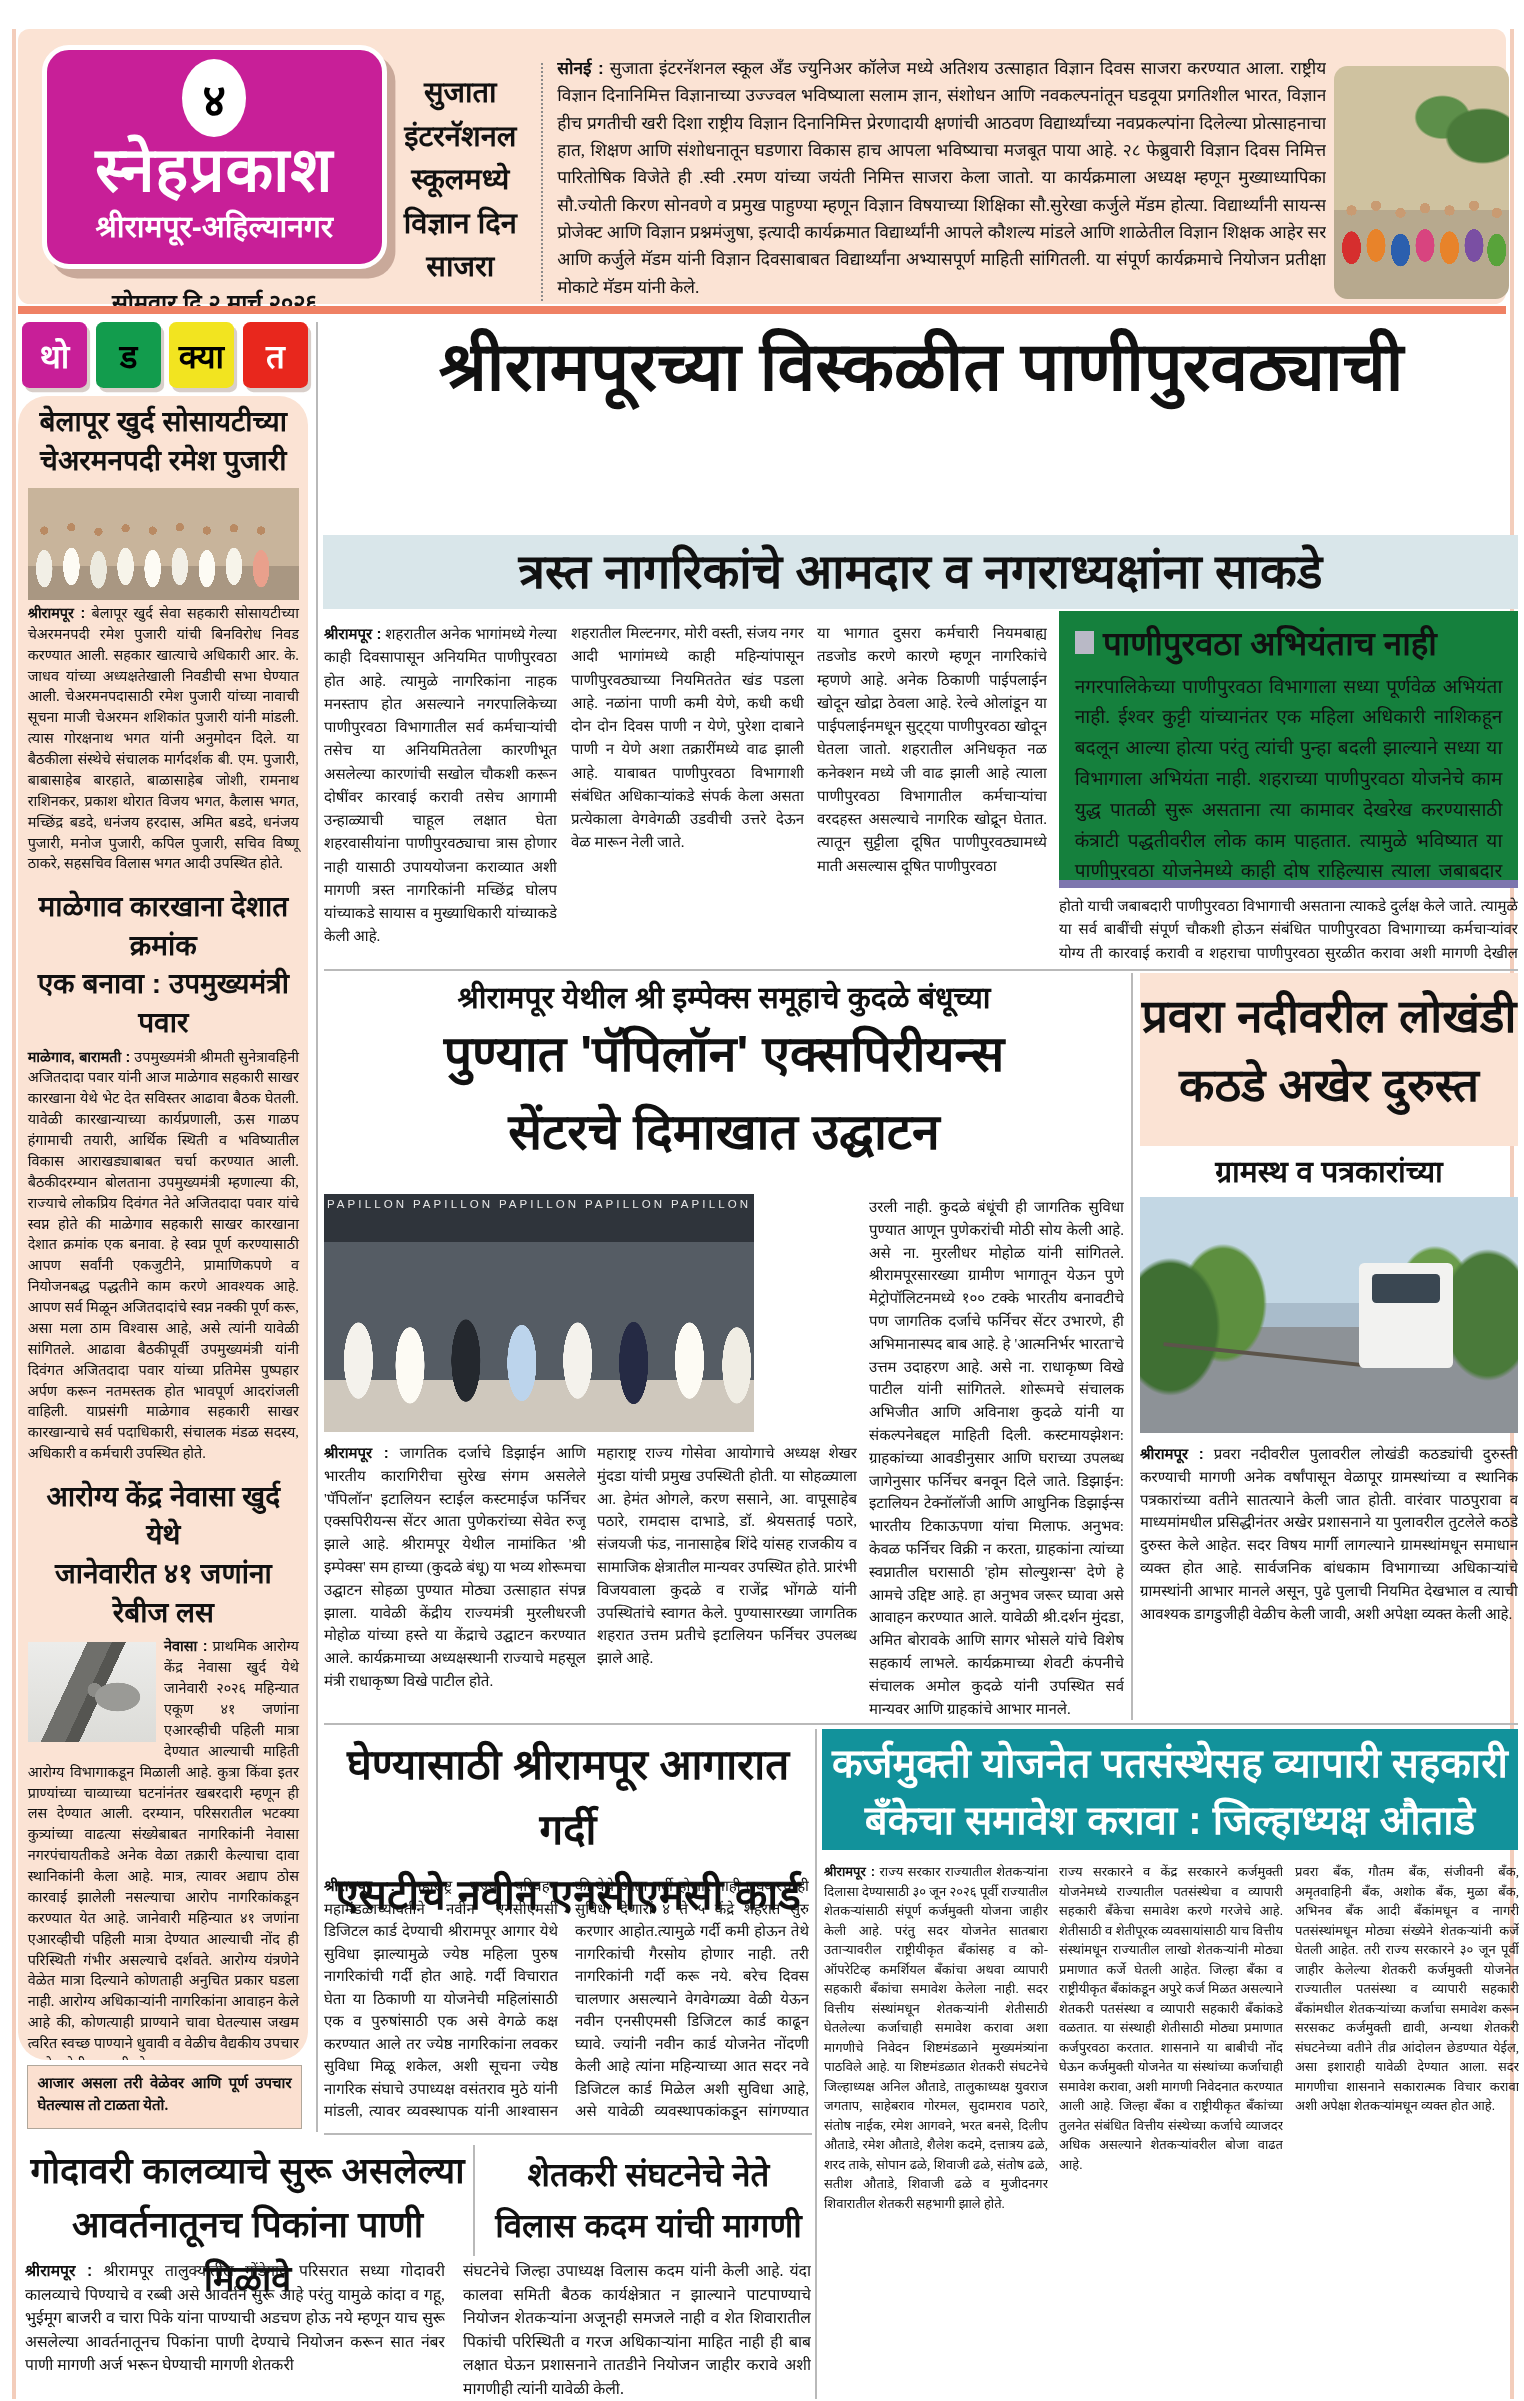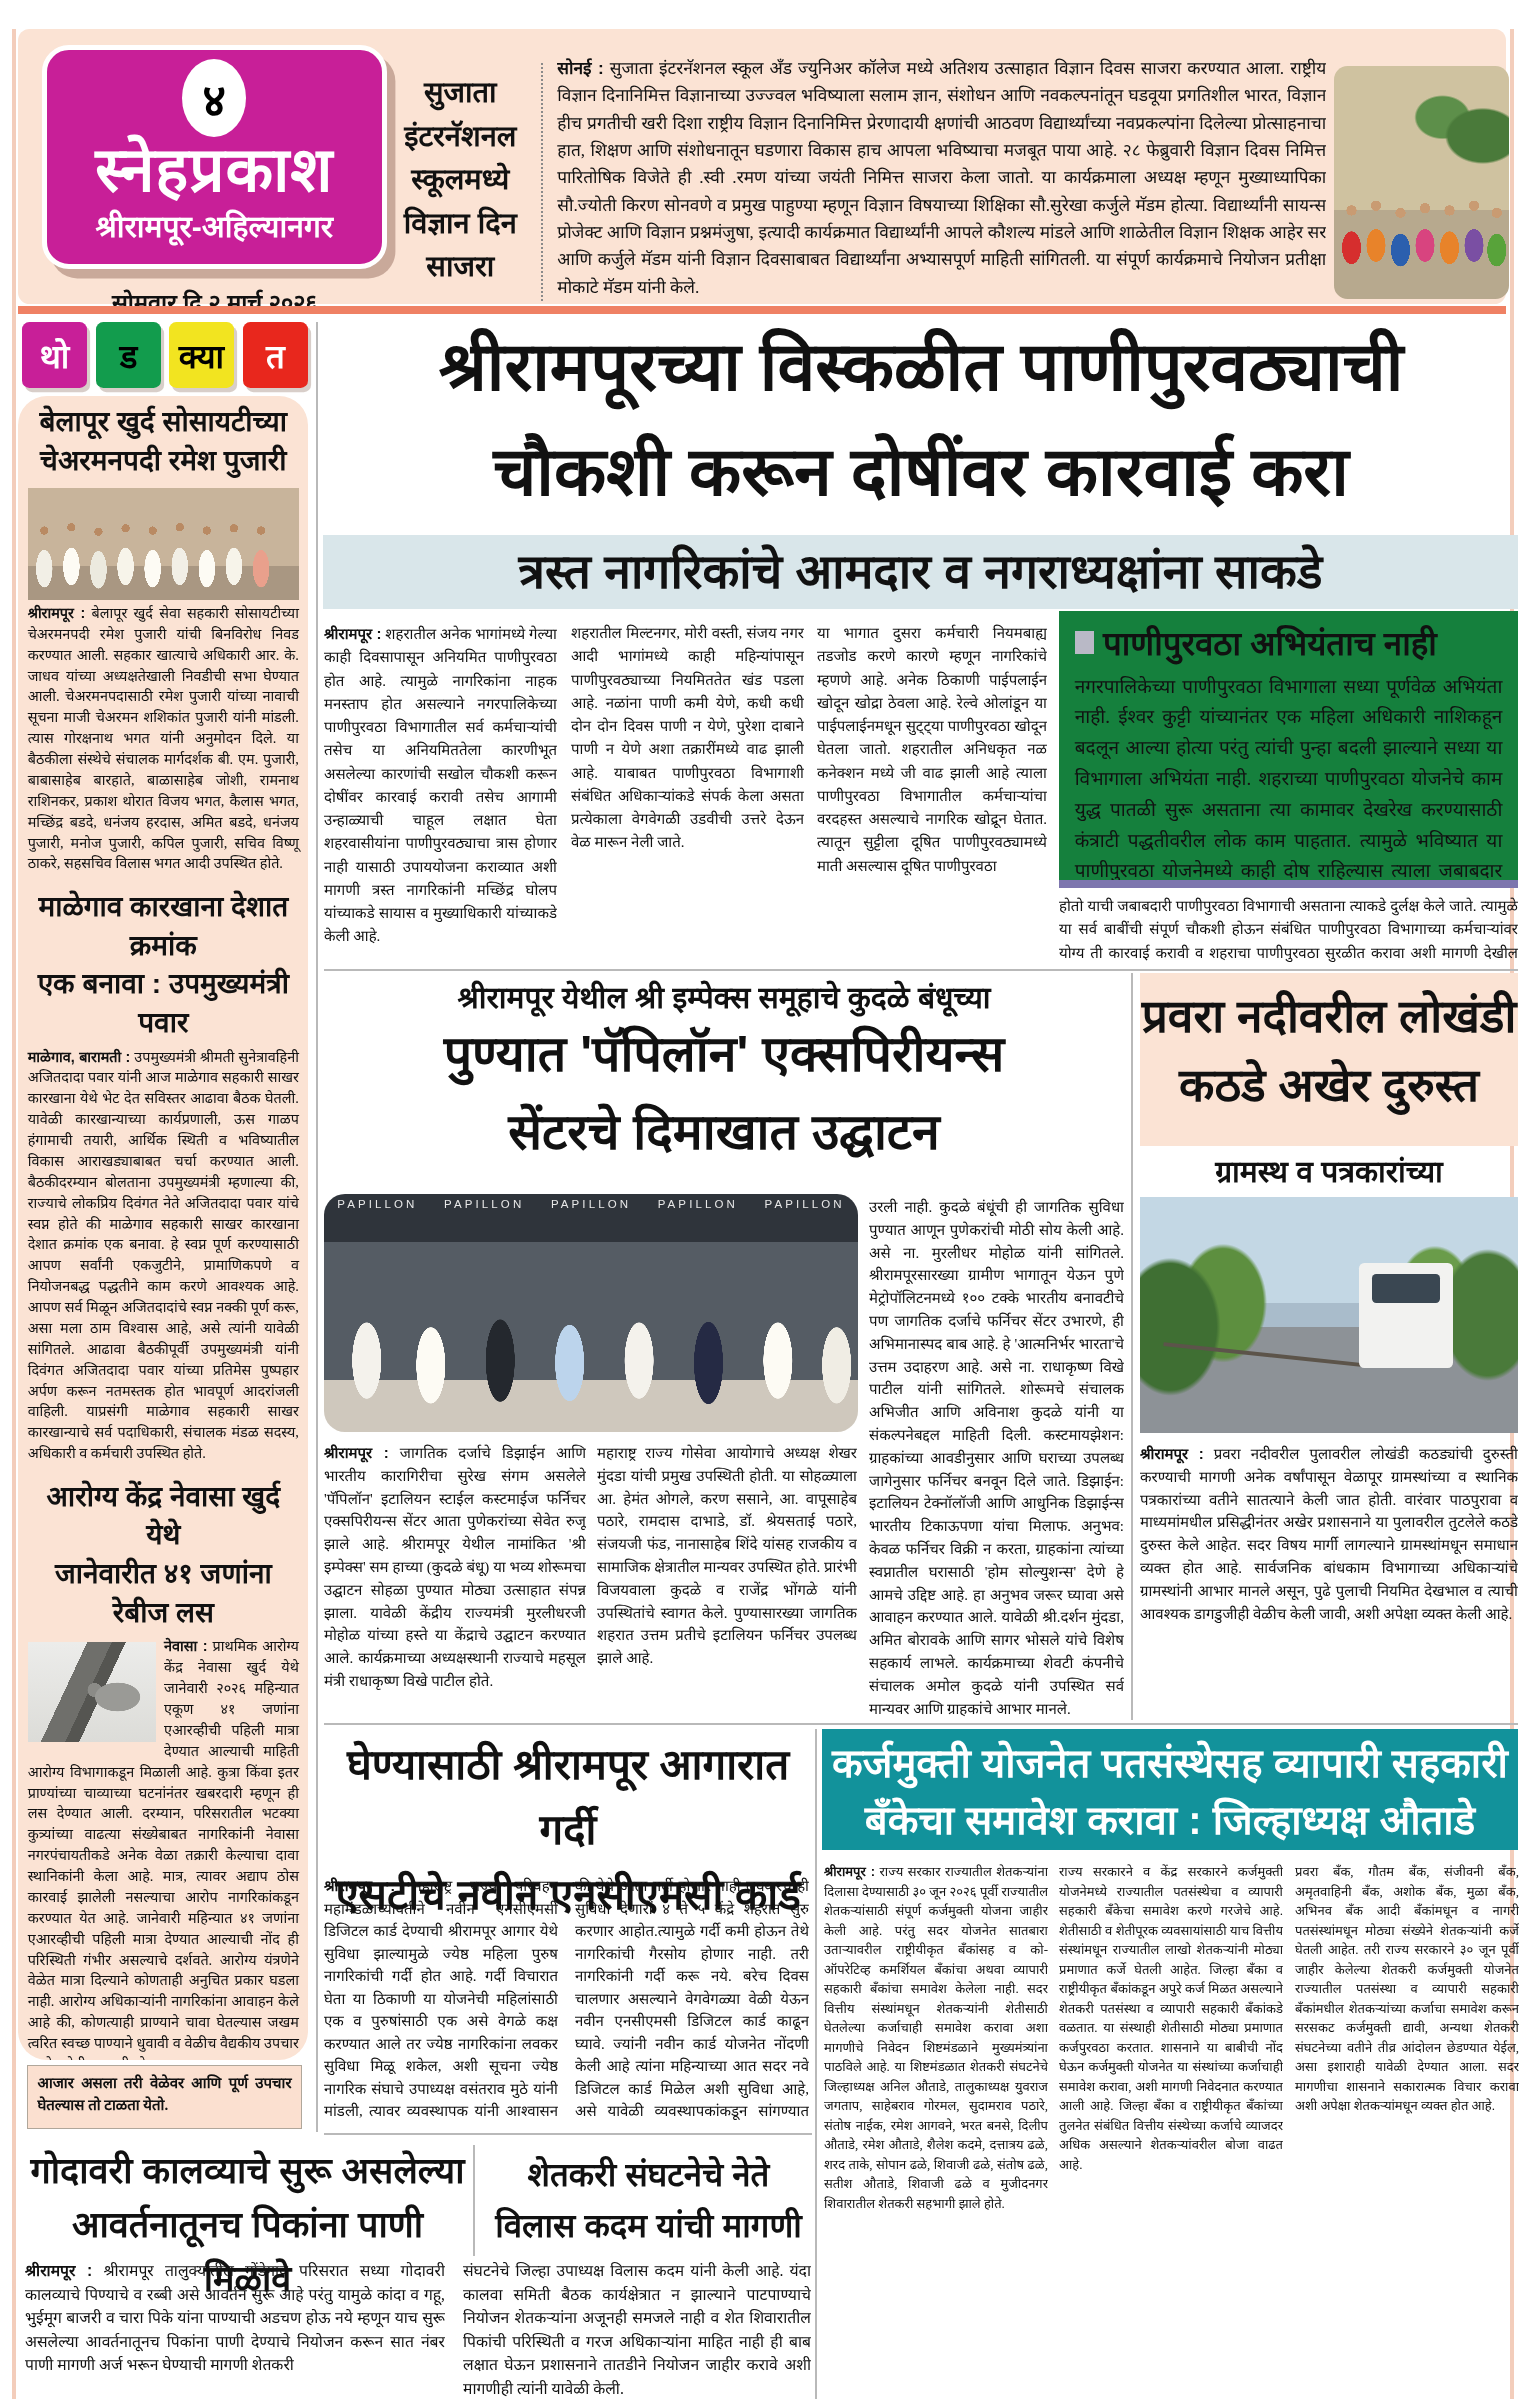--- a/index.html
+++ b/index.html
@@ -86,30 +86,30 @@
   .mcol{top:622px;height:343px;font-size:15px;line-height:1.55;}
   .side-box{left:1059px;top:611px;width:459px;height:277px;background:#15803d;
             border-bottom:8.4px solid #7d76ae;padding:9.4px 15.7px;box-sizing:border-box;}
   .side-box-title{font-size:33px;font-weight:bold;display:flex;align-items:center;gap:9.4px;}
   .box-bullet{width:19px;height:23px;background:#b9b9c6;display:inline-block;}
   .side-box-body{font-size:19px;line-height:1.62;margin-top:6.3px;}
   .mcol4{left:1059px;top:895px;width:459px;height:69px;font-size:15px;line-height:1.55;}
   
   .pp-kicker{left:324px;top:976px;width:800px;text-align:center;font-size:30px;font-weight:bold;}
   .pp-hl{left:324px;top:1016px;width:800px;text-align:center;font-size:50px;font-weight:bold;line-height:1.55;}
-  .photo-papillon{left:324px;top:1194px;width:534px;height:238px;background:
+  .photo-papillon{left:324px;top:1194px;width:430px;height:238px;background:
       radial-gradient(ellipse 24px 63px at 8% 70%, #f4f2ec 60%, transparent 61%),
       radial-gradient(ellipse 24px 63px at 20% 72%, #fdfbf4 60%, transparent 61%),
       radial-gradient(ellipse 24px 68px at 33% 70%, #24282e 60%, transparent 61%),
       radial-gradient(ellipse 24px 63px at 46% 71%, #bcd4ec 60%, transparent 61%),
       radial-gradient(ellipse 24px 63px at 59% 70%, #f4f2ec 60%, transparent 61%),
       radial-gradient(ellipse 24px 68px at 72% 71%, #252a44 60%, transparent 61%),
       radial-gradient(ellipse 24px 63px at 85% 70%, #fdfbf4 60%, transparent 61%),
       radial-gradient(ellipse 24px 63px at 96% 72%, #f0ede4 60%, transparent 61%),
-      linear-gradient(#2f343b 0 20%, #555c64 20% 78%, #cfc8bd 78% 100%); border-radius: 21px;}
+      linear-gradient(#2f343b 0 20%, #555c64 20% 78%, #cfc8bd 78% 100%);}
   .pp-strip{position:absolute;left:0;top:4.2px;width:100%;display:flex;justify-content:space-around;
             color:#e8e8e8;font-size:11.5px;letter-spacing:3.1px;font-family:"Liberation Sans",sans-serif;}
   .pcol{font-size:15px;line-height:1.52;}
   
   .pv-hl-box{left:1140px;top:973px;width:378px;height:173px;background:#fbe3d4;text-align:center;
              font-size:46px;font-weight:bold;line-height:1.5;padding-top:9.4px;box-sizing:border-box;}
   .pv-sub{left:1140px;top:1150px;width:378px;text-align:center;font-size:30px;font-weight:bold;}
   .photo-bridge{left:1140px;top:1197px;width:378px;height:236px;background:
       radial-gradient(ellipse 84px 115px at 8% 55%, #3f6f33 55%, transparent 60%),
       radial-gradient(ellipse 73px 99px at 22% 45%, #5d8f3f 55%, transparent 60%),
@@ -198,21 +198,20 @@
       <b class="dl">नेवासा :</b>
       <span>प्राथमिक आरोग्य केंद्र नेवासा खुर्द येथे जानेवारी २०२६ महिन्यात एकूण ४१ जणांना एआरव्हीची पहिली मात्रा देण्यात आल्याची माहिती आरोग्य विभागाकडून मिळाली आहे. कुत्रा किंवा इतर प्राण्यांच्या चाव्याच्या घटनांनंतर खबरदारी म्हणून ही लस देण्यात आली. दरम्यान, परिसरातील भटक्या कुत्र्यांच्या वाढत्या संख्येबाबत नागरिकांनी नेवासा नगरपंचायतीकडे अनेक वेळा तक्रारी केल्याचा दावा स्थानिकांनी केला आहे. मात्र, त्यावर अद्याप ठोस कारवाई झालेली नसल्याचा आरोप नागरिकांकडून करण्यात येत आहे. जानेवारी महिन्यात ४१ जणांना एआरव्हीची पहिली मात्रा देण्यात आल्याची नोंद ही परिस्थिती गंभीर असल्याचे दर्शवते. आरोग्य यंत्रणेने वेळेत मात्रा दिल्याने कोणताही अनुचित प्रकार घडला नाही. आरोग्य अधिकाऱ्यांनी नागरिकांना आवाहन केले आहे की, कोणत्याही प्राण्याने चावा घेतल्यास जखम त्वरित स्वच्छ पाण्याने धुवावी व वेळीच वैद्यकीय उपचार घ्यावेत. रेबीज हा जीवघेणा</span>
     </p>
   </div>
   <div class="abs note-box jt">
     <span>आजार असला तरी वेळेवर आणि पूर्ण उपचार घेतल्यास तो टाळता येतो.</span>
   </div>
 
   <div class="abs main-hl sans">
     <div>श्रीरामपूरच्या विस्कळीत पाणीपुरवठ्याची</div>
-    <div>चौकशी करून दोषींवर कारवाई करा</div>
   </div>
   <div class="abs sub-band sans">
     <span>त्रस्त नागरिकांचे आमदार व नगराध्यक्षांना साकडे</span>
   </div>
 
   <div class="abs mcol jt hid" style="left:324px;width:233px;">
     <b class="dl">श्रीरामपूर :</b>
     <span>शहरातील अनेक भागांमध्ये गेल्या काही दिवसापासून अनियमित पाणीपुरवठा होत आहे. त्यामुळे नागरिकांना नाहक मनस्ताप होत असल्याने नगरपालिकेच्या पाणीपुरवठा विभागातील सर्व कर्मचाऱ्यांची तसेच या अनियमिततेला कारणीभूत असलेल्या कारणांची सखोल चौकशी करून दोषींवर कारवाई करावी तसेच आगामी उन्हाळ्याची चाहूल लक्षात घेता शहरवासीयांना पाणीपुरवठ्याचा त्रास होणार नाही यासाठी उपाययोजना कराव्यात अशी मागणी त्रस्त नागरिकांनी मच्छिंद्र घोलप यांच्याकडे सायास व मुख्याधिकारी यांच्याकडे केली आहे.</span>
   </div>
   <div class="abs mcol jt hid" style="left:571px;width:233px;">

